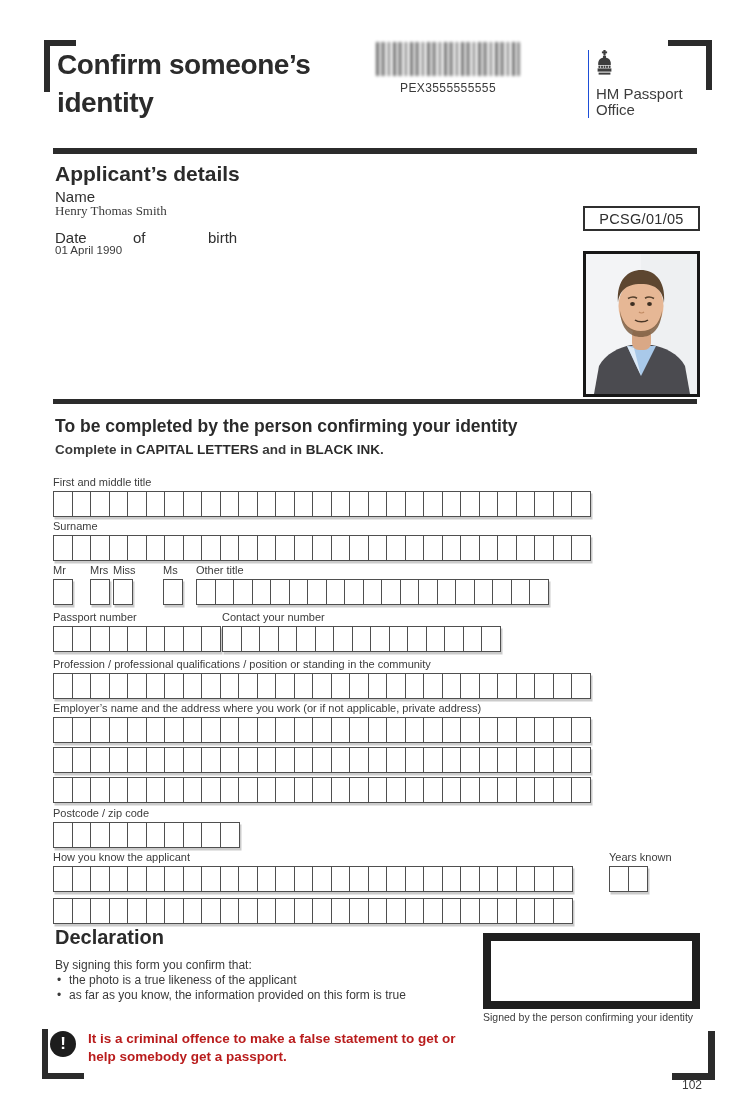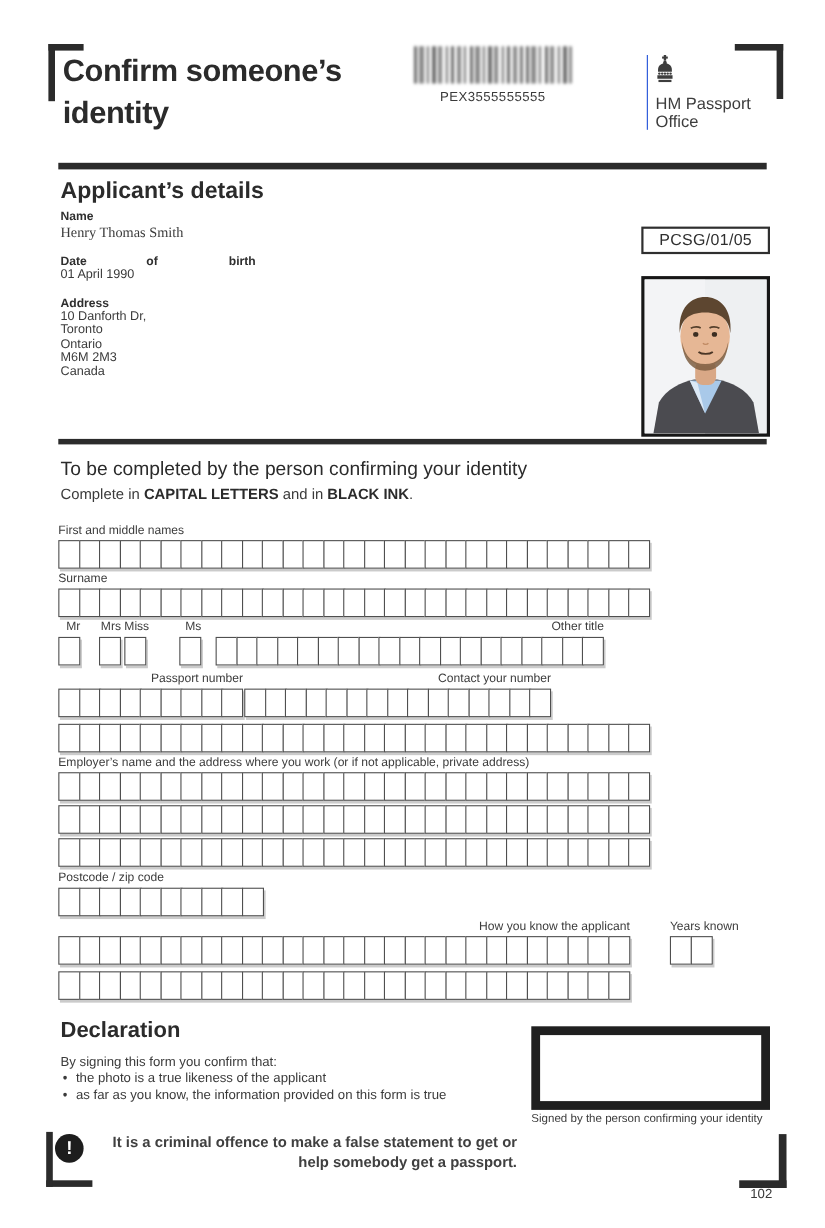--- a/index.html
+++ b/index.html
@@ -23,65 +23,65 @@
 
   .logo{position:absolute;left:588px;top:50px;border-left:1px solid #1d4ed8;padding-left:7px;min-height:68px;}
   .logo-text{font-size:15px;line-height:15.5px;color:#3d3d3d;margin-top:5px;}
 
   .rule{position:absolute;left:53px;width:644px;background:#2b2b2b;}
   .rule.r1{top:148px;height:6px;}
   .rule.r2{top:399px;height:5px;}
 
   .sec-h1{position:absolute;left:55px;top:162px;font-size:21px;font-weight:700;color:#2b2b2b;}
   .applicant{position:absolute;left:55px;top:191px;width:380px;}
-  .lbl{font-size:11px;font-weight:700;color:#2f2f2f;line-height:12px;}
+  .lbl{font-size:15px;font-weight:400;color:#2f2f2f;line-height:12px;}
   .val-serif{font-family:"Liberation Serif",serif;font-size:13px;color:#3b3b3b;line-height:14px;margin-top:1px;}
   .val{font-size:11.5px;color:#3b3b3b;line-height:12.5px;}
   .dob{margin-top:14px;}
   .dob .w1{display:inline-block;width:78px;}
   .dob .w2{display:inline-block;width:75px;}
   .addr{margin-top:13px;}
 
   .pcsg{position:absolute;left:583px;top:206px;width:117px;height:25px;border:2px solid #2f2f2f;
         box-sizing:border-box;display:flex;align-items:center;justify-content:center;
         font-size:14.5px;color:#2f2f2f;letter-spacing:0.3px;}
   .photo{position:absolute;left:583px;top:251px;width:117px;height:146px;border:3px solid #171717;box-sizing:border-box;background:#eceef0;}
 
-  .sec-h2{position:absolute;left:55px;top:416px;font-size:17.5px;font-weight:400;color:#2b2b2b;}
-  .instr{position:absolute;left:55px;top:442px;font-size:13.5px;color:#3a3a3a;}
+  .sec-h2{position:absolute;left:55px;top:416px;font-size:17.5px;font-weight:700;color:#2b2b2b;}
+  .instr{position:absolute;left:55px;top:442px;font-size:13.5px;color:#3a3a3a;font-weight:bold;}
   .instr b{color:#2b2b2b;}
 
   .fields{position:absolute;left:53px;top:476px;width:644px;}
   .small-lbl{display:block;font-size:11px;color:#3c3c3c;line-height:13px;margin-bottom:2px;font-weight:400;}
   .cbrow{display:flex;width:max-content;box-shadow:1.5px 2.5px 0 rgba(140,140,140,0.45);}
   .cb{box-sizing:border-box;width:20px;height:26px;border:1.5px solid #4f4f4f;margin-left:-1.5px;background:#fff;}
   .cb:first-child{margin-left:0;}
   .frow{margin-bottom:3px;}
-  .rel{position:relative;height:44px;text-align:right;}
+  .rel{position:relative;height:44px;}
   .grp{position:absolute;top:0;}
   .emp .cbrow{margin-bottom:4px;}
   .years{position:absolute;left:556px;top:0;}
 
   .decl{position:absolute;left:55px;top:926px;width:420px;}
   .decl h2{margin:0 0 9px 0;font-size:20px;font-weight:700;color:#2b2b2b;}
   .decl .intro{font-size:12px;color:#3a3a3a;line-height:14px;margin-bottom:1px;}
   .decl ul{list-style:none;margin:0;padding:0;}
   .decl li{position:relative;padding-left:14px;font-size:12px;color:#3a3a3a;line-height:14.5px;}
   .decl li::before{content:"\2022";position:absolute;left:2px;color:#3a3a3a;}
 
   .sig-box{position:absolute;left:483px;top:933px;width:217px;height:76px;border:8px solid #1f1f1f;box-sizing:border-box;background:#fff;}
   .sig-caption{position:absolute;left:483px;top:1011px;width:230px;font-size:10.5px;color:#3c3c3c;line-height:12px;}
   .date-row{position:absolute;left:483px;top:1024px;display:flex;}
   .dg{margin-right:15px;}
   .dg:last-child{margin-right:0;}
   .date-row .cb{height:24px;}
 
   .warn-icon{position:absolute;left:50px;top:1031px;width:26px;height:26px;border-radius:50%;background:#1d1d1d;
              color:#ffffff;font-weight:700;font-size:17px;text-align:center;line-height:26px;}
-  .warn-text{position:absolute;left:88px;top:1030px;width:382px;font-size:13.5px;font-weight:700;line-height:18px;color:#404040;text-align:right;}
+  .warn-text{position:absolute;left:88px;top:1030px;width:382px;font-size:13.5px;font-weight:700;line-height:18px;color:#b91c1c;}
 
   .page-num{position:absolute;left:682px;top:1078px;font-size:12px;color:#3a3a3a;}
 </style>
 </head>
 <body>
 
 <div class="page">
 
   <div class="corner tl"></div>
   <div class="corner tr"></div>
@@ -124,28 +124,20 @@
 
   <div class="applicant">
     <div class="lbl">Name</div>
     <div class="val-serif">Henry Thomas Smith</div>
     <div class="dob">
       <div class="lbl">
         <span class="w1">Date</span><span class="w2">of</span><span>birth</span>
       </div>
       <div class="val">01 April 1990</div>
     </div>
-    <div class="addr">
-      <div class="lbl">Address</div>
-      <div class="val">10 Danforth Dr,</div>
-      <div class="val">Toronto</div>
-      <div class="val">Ontario</div>
-      <div class="val">M6M 2M3</div>
-      <div class="val">Canada</div>
-    </div>
   </div>
 
   <div class="pcsg">PCSG/01/05</div>
 
   <div class="photo">
     <svg width="111" height="140" viewBox="0 0 111 140" xmlns="http://www.w3.org/2000/svg">
       <rect width="111" height="140" fill="#eef0f2"></rect>
       <rect width="55" height="140" fill="#f3f4f6"></rect>
       <path d="M8 140 L13 112 C19 100 34 93 45 91 L66 91 C78 93 93 100 99 112 L104 140 Z" fill="#4b4b50"></path>
       <path d="M41 92 L55 122 L70 92 Z" fill="#a9c9e9"></path>
@@ -166,21 +158,21 @@
   <div class="rule r2"></div>
 
   <div class="sec-h2">To be completed by the person confirming your identity</div>
   <div class="instr">
     <span>Complete in </span><b>CAPITAL LETTERS</b><span> and in </span><b>BLACK INK</b><span>.</span>
   </div>
 
   <div class="fields">
 
     <div class="frow">
-      <span class="small-lbl">First and middle names</span>
+      <span class="small-lbl">First and middle title</span>
       <div class="cbrow">
           <div class="cb"></div>
           <div class="cb"></div>
           <div class="cb"></div>
           <div class="cb"></div>
           <div class="cb"></div>
           <div class="cb"></div>
           <div class="cb"></div>
           <div class="cb"></div>
           <div class="cb"></div>
@@ -324,20 +316,21 @@
             <div class="cb"></div>
             <div class="cb"></div>
             <div class="cb"></div>
             <div class="cb"></div>
             <div class="cb"></div>
           </div>
       </div>
     </div>
 
     <div class="frow">
+      <span class="small-lbl">Profession / professional qualifications / position or standing in the community</span>
       <div class="cbrow">
           <div class="cb"></div>
           <div class="cb"></div>
           <div class="cb"></div>
           <div class="cb"></div>
           <div class="cb"></div>
           <div class="cb"></div>
           <div class="cb"></div>
           <div class="cb"></div>
           <div class="cb"></div>

